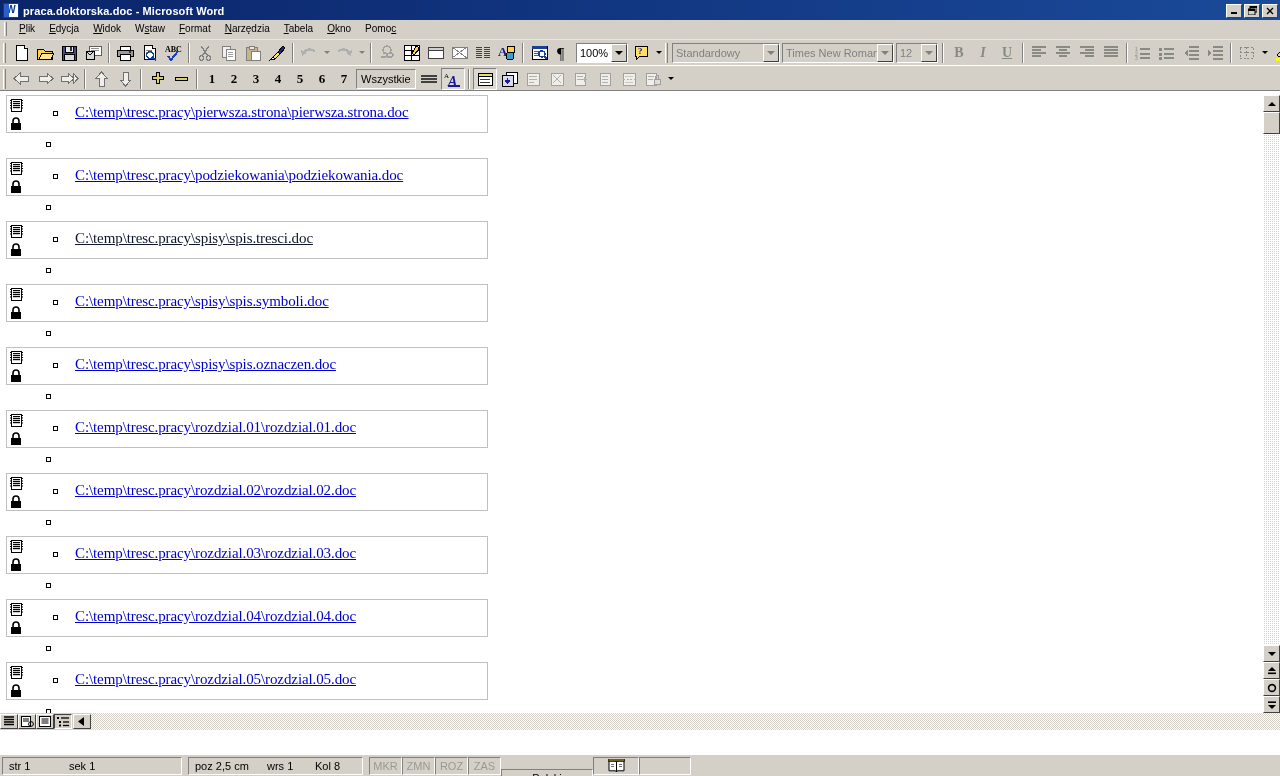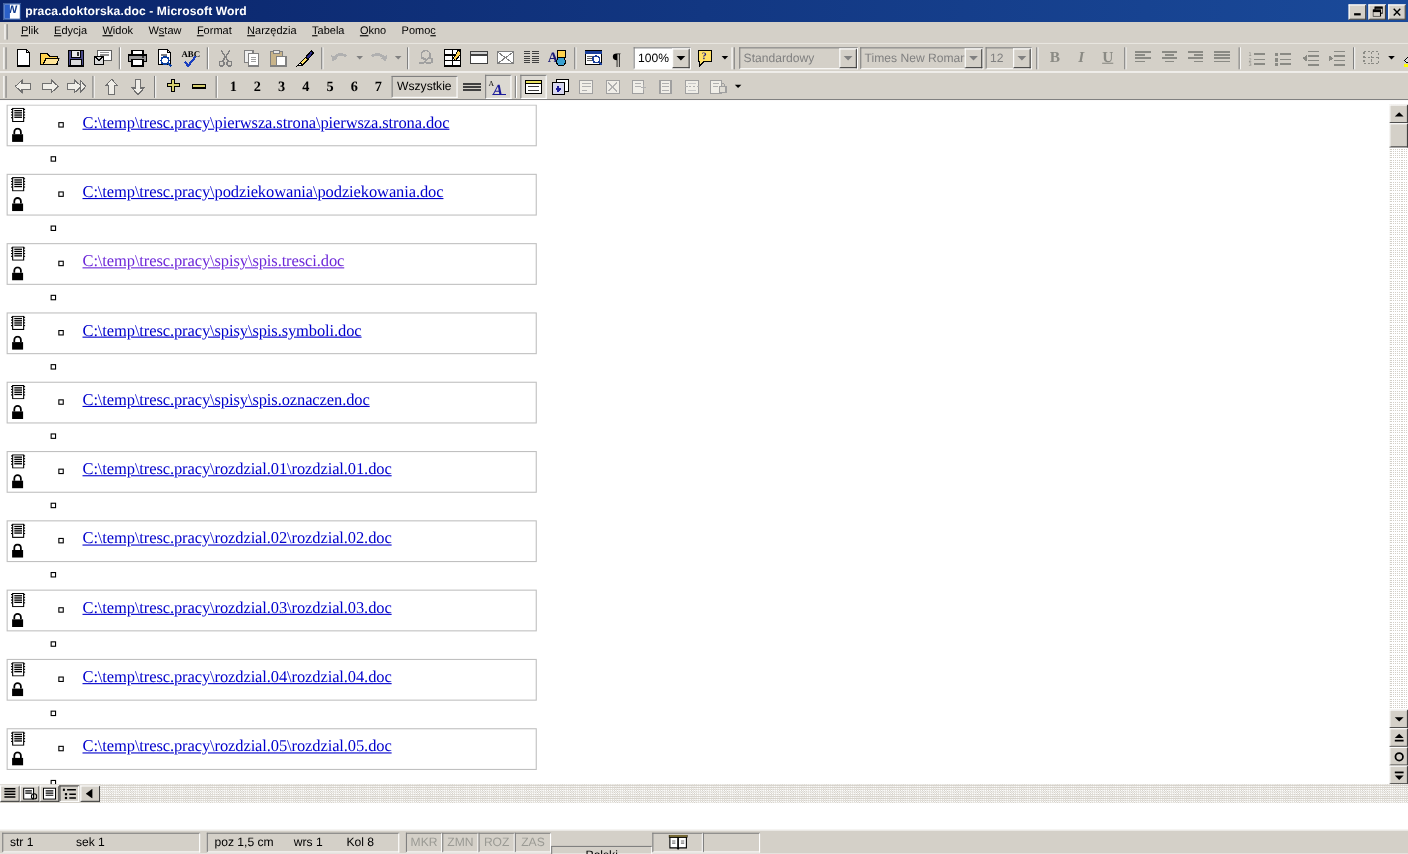--- a/index.html
+++ b/index.html
@@ -772,21 +772,21 @@
             <rect x="0" y="8.5" width="1.5" height="1" fill="#000"></rect>
             <rect x="11.5" y="1" width="1.5" height="1" fill="#000"></rect>
             <rect x="11.5" y="3.5" width="1.5" height="1" fill="#000"></rect>
             <rect x="11.5" y="6" width="1.5" height="1" fill="#000"></rect>
             <rect x="11.5" y="8.5" width="1.5" height="1" fill="#000"></rect>
           </svg><svg width="12" height="13" viewBox="0 0 12 13">
             <path d="M3 6 V4 a3 3 0 0 1 6 0 V6" fill="none" stroke="#000" stroke-width="1.6"></path>
             <rect x="1" y="6" width="10" height="7" fill="#000"></rect>
           </svg></div>
         <div class="sd-bullet"></div>
-        <a class="sd-link" style="color: #6d28d9;">C:\temp\tresc.pracy\spisy\spis.tresci.doc</a>
+        <a class="sd-link" style="color: #0f172a;">C:\temp\tresc.pracy\spisy\spis.tresci.doc</a>
       </div>
       <div class="gap-row">
         <div class="sd-bullet"></div>
       </div>
       <div class="subdoc" style="border-color: rgb(192, 192, 192);">
         <div class="sd-icons"><svg width="13" height="13" viewBox="0 0 13 13">
             <rect x="1.5" y="0.5" width="10" height="12" fill="#ffffff" stroke="#000000"></rect>
             <rect x="3" y="2" width="7" height="1.2" fill="#000"></rect>
             <rect x="3" y="4" width="7" height="1.2" fill="#000"></rect>
             <rect x="3" y="6" width="7" height="1.2" fill="#000"></rect>
@@ -1027,21 +1027,21 @@
 </div>
 
 <div id="statusbar">
   <div class="sb-group" style="width:180px;padding:0 6px;">
     <span style="width:60px;">str  1</span>
     <span style="width:60px;">sek  1</span>
     <span style="width:40px;text-align:right;margin-top:32px;">1/1</span>
   </div>
   <div style="width:6px;"></div>
   <div class="sb-group" style="width:175px;padding:0 6px;">
-    <span style="width:72px;">poz  1,5 cm</span>
+    <span style="width:72px;">poz  2,5 cm</span>
     <span style="width:48px;">wrs  1</span>
     <span>Kol  8</span>
   </div>
   <div style="width:6px;"></div>
   <div class="sb-cell dim" style="width:33px;justify-content:center;">MKR</div>
   <div class="sb-cell dim" style="width:33px;justify-content:center;">ZMN</div>
   <div class="sb-cell dim" style="width:33px;justify-content:center;">ROZ</div>
   <div class="sb-cell dim" style="width:33px;justify-content:center;">ZAS</div>
   <div class="sb-cell" style="width:92px;justify-content:center;margin-top:24px;">Polski</div>
   <div class="sb-cell" style="width:46px;justify-content:center;">

